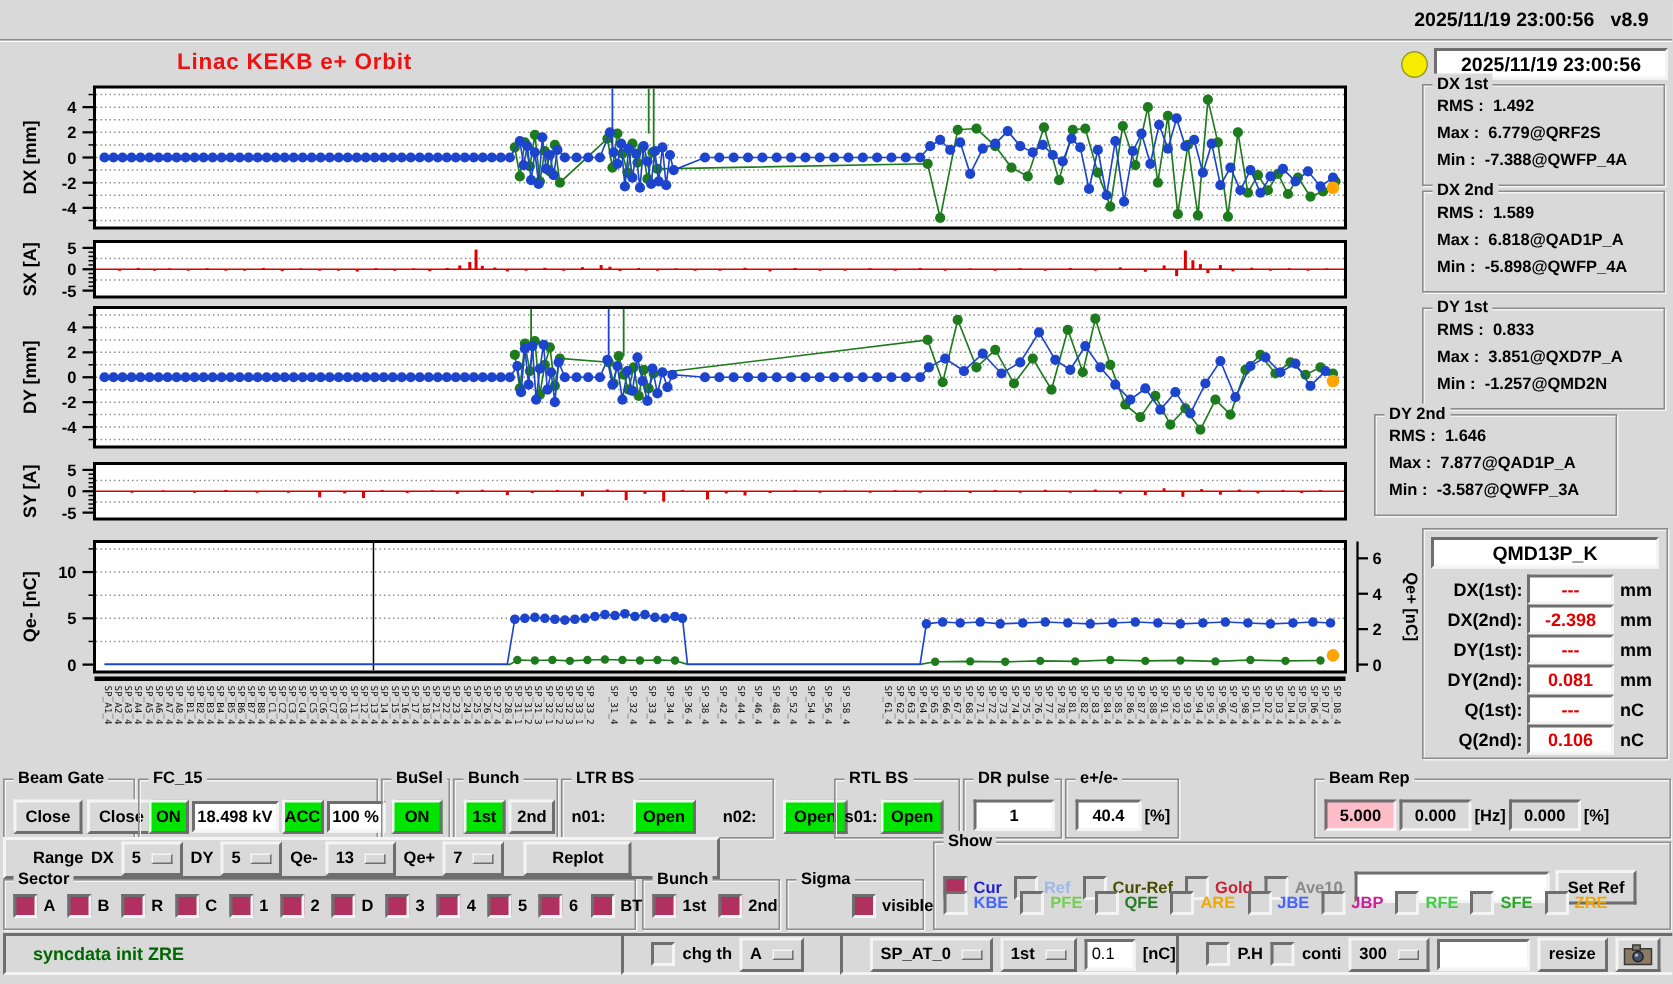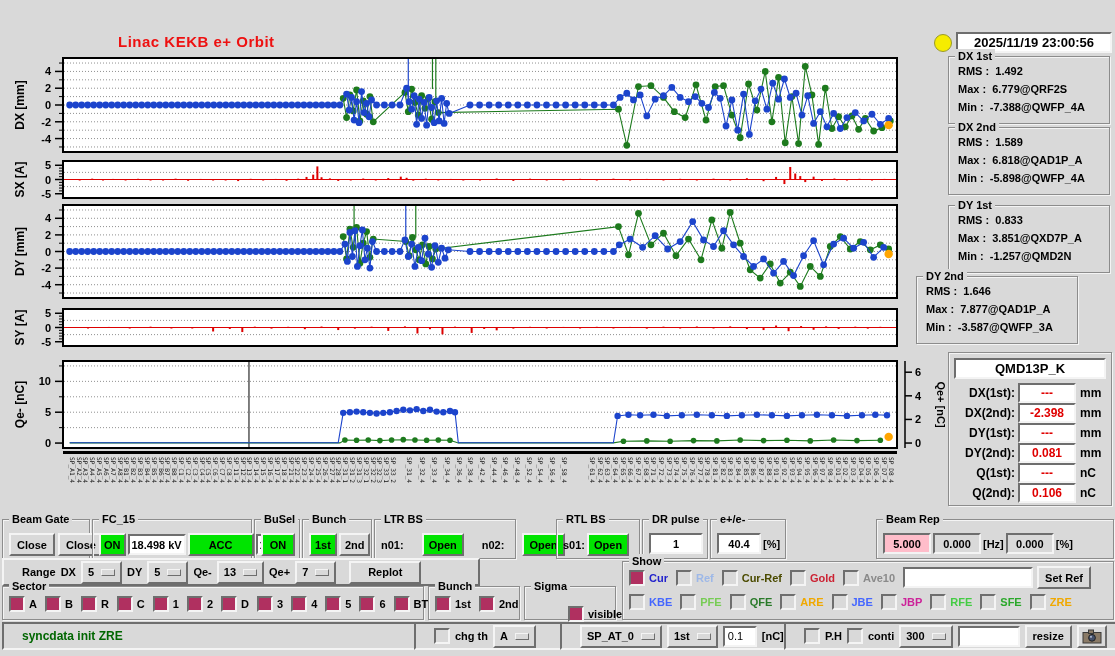--- a/index.html
+++ b/index.html
@@ -32,20 +32,23 @@
   .monval{width:54px;height:16px;background:#fff;border:2px solid;border-color:#6e6e6e #f4f4f4 #f4f4f4 #6e6e6e;color:#e00000;font-size:12px;display:inline-flex;align-items:center;justify-content:center;}
   .monunit{font-size:12px;margin-left:4px;}
   .titlefield{background:#fff;border:2px solid;border-color:#6e6e6e #f4f4f4 #f4f4f4 #6e6e6e;font-size:13px;display:flex;align-items:center;justify-content:center;}
   .circle{width:16px;height:16px;border-radius:50%;background:#f6ec00;border:1px solid #9a9a2a;}
 </style>
 </head>
 <body>
 
 <div id="root">
 
+  <div class="abs topbar">
+    <div class="topbar-text"><span>2025/11/19 23:00:56</span>   <span>v8.9</span></div>
+  </div>
 
   <svg id="plot-svg" class="abs" style="left:0;top:0;" width="946" height="518">
       <rect x="63" y="58" width="834" height="94" fill="#ffffff" stroke="#000" stroke-width="2"></rect>
       <clipPath id="clipDX">
         <rect x="64" y="59" width="832" height="92"></rect>
       </clipPath>
       <g clip-path="url(#clipDX)">
         <line x1="64" x2="896" y1="146.96428571428572" y2="146.96428571428572" stroke="#909090" stroke-width="1" stroke-dasharray="1 2"></line>
         <line x1="64" x2="896" y1="138.57142857142856" y2="138.57142857142856" stroke="#909090" stroke-width="1" stroke-dasharray="1 2"></line>
         <line x1="64" x2="896" y1="130.17857142857144" y2="130.17857142857144" stroke="#909090" stroke-width="1" stroke-dasharray="1 2"></line>
@@ -912,21 +915,21 @@
     <div class="row">
       <span class="btn">Close</span>
       <span class="btn">Close</span>
     </div>
   </div>
   <div class="lf" style="left:92px;top:519px;width:158px;height:38px;">
     <span class="lf-t">FC_15</span>
     <div class="row" style="gap:2px;">
       <span class="btn green" style="padding:0 3px;">ON</span>
       <span class="field" style="padding:0 2px;">18.498 kV</span>
-      <span class="btn green" style="padding:0 19px;">ACC</span>
+      <span class="btn green" style="padding:0 0;">ACC</span>
       <span class="field" style="padding:0 2px;">100 %</span>
     </div>
   </div>
   <div class="lf" style="left:254px;top:519px;width:44px;height:38px;">
     <span class="lf-t">BuSel</span>
     <div class="row">
         <span class="btn green" style="flex:1;">ON</span>
       </div>
   </div>
   <div class="lf" style="left:302px;top:519px;width:68px;height:38px;">
@@ -1034,29 +1037,29 @@
     <span class="lf-t">Bunch</span>
     <div class="row" style="top:9px;gap:0;">
       <span class="cb checked"></span>
         <span class="cb-l">1st</span>
       <span class="cb checked"></span>
         <span class="cb-l">2nd</span>
     </div>
   </div>
   <div class="lf" style="left:524px;top:586px;width:90px;height:32px;">
     <span class="lf-t">Sigma</span>
-    <div class="row" style="top:19px;gap:0;padding-left:37px;">
+    <div class="row" style="top:9px;gap:0;padding-left:37px;">
       <span class="cb checked"></span>
         <span class="cb-l">visible</span>
     </div>
   </div>
 
   <div class="lf" style="left:622px;top:561px;width:490px;height:57px;">
     <span class="lf-t">Show</span>
-    <div class="row" style="top:4px;gap:0;">
+    <div class="row" style="top:18px;gap:0;">
       <span class="cb checked"></span>
         <span class="cb-l" style="color: rgb(34, 34, 204);">Cur</span>
       <span class="cb"></span>
         <span class="cb-l" style="color: rgb(157, 184, 232);">Ref</span>
       <span class="cb"></span>
         <span class="cb-l" style="color: rgb(75, 75, 0);">Cur-Ref</span>
       <span class="cb"></span>
         <span class="cb-l" style="color: rgb(204, 34, 51);">Gold</span>
       <span class="cb"></span>
         <span class="cb-l" style="color: rgb(138, 138, 138);">Ave10</span>

